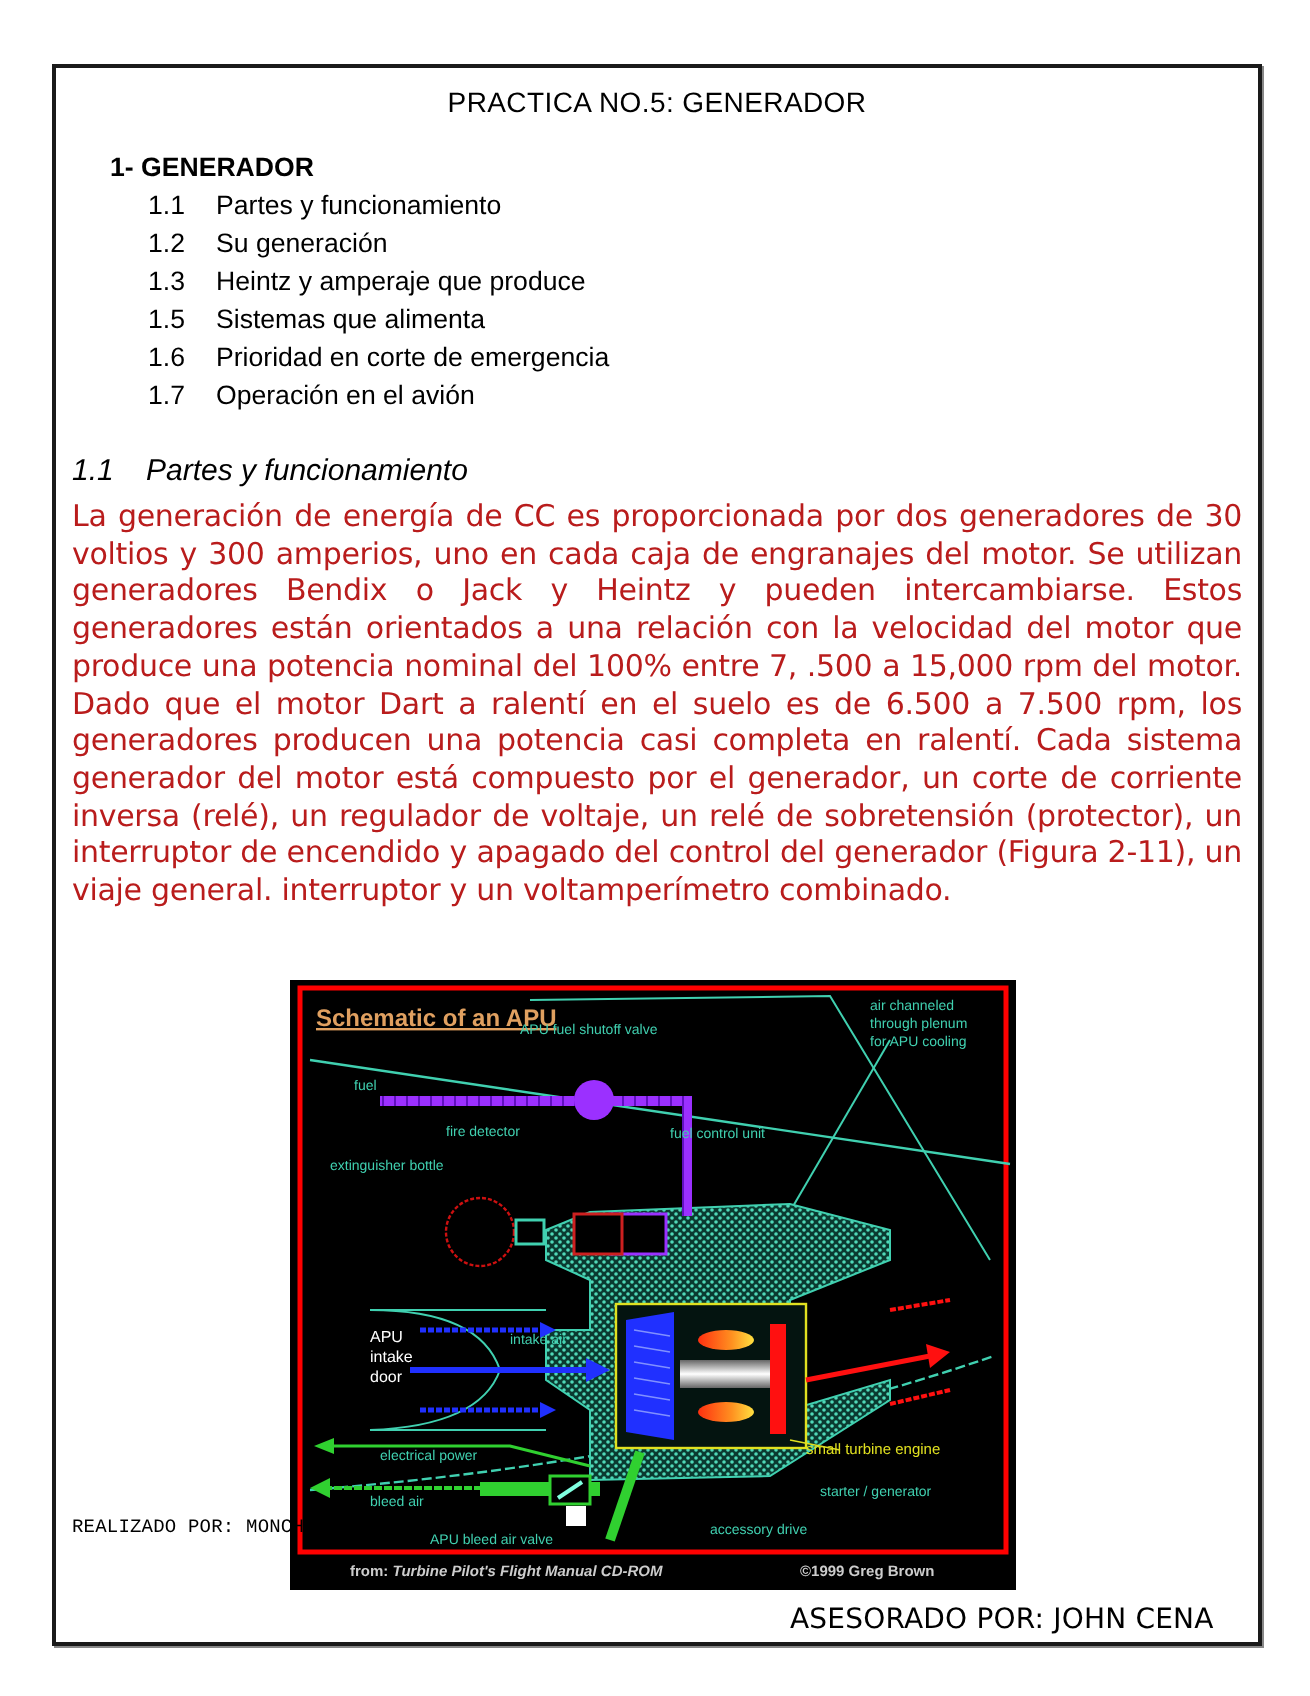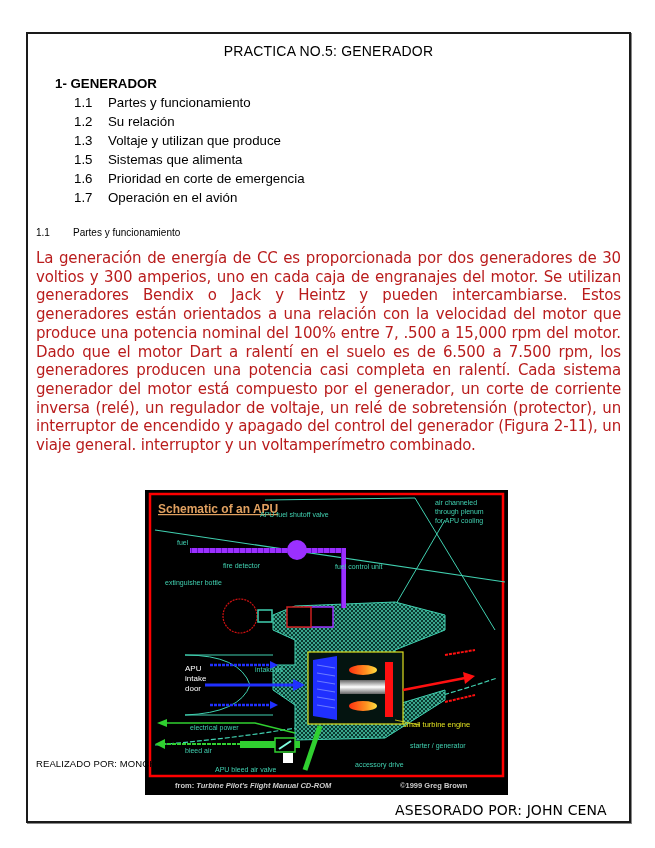--- a/index.html
+++ b/index.html
@@ -4,47 +4,47 @@
 <style>
   html, body { margin:0; padding:0; background:#ffffff; }
   body { width:655px; height:848px; position:relative; overflow:hidden; font-family:"Liberation Sans", sans-serif; color:#000; }
   .page { position:absolute; left:26px; top:32px; width:601px; height:787px; border:2px solid #1a1a1a; box-shadow:1px 1px 0 #888; background:#fff; }
   .title { position:absolute; left:0; right:0; top:9px; text-align:center; font-size:14px; letter-spacing:0.2px; }
   .outline { position:absolute; left:27px; top:40px; font-size:13.3px; line-height:19px; }
   .outline .l1 { font-weight:bold; }
   .outline .row { display:flex; }
   .outline .sub { padding-left:19px; }
   .outline .num { width:34px; display:inline-block; }
-  .section { position:absolute; left:8px; top:193px; font-size:10px; }
+  .section { position:absolute; left:8px; top:193px; font-size:15px;font-style:italic; }
   .section .num { width:37px; display:inline-block; }
   .para { position:absolute; left:8px; top:215px; width:585px; font-family:"DejaVu Sans", sans-serif; font-size:15px; line-height:18.7px; text-align:justify; color:#b91c1c; letter-spacing:-0.15px; }
   .figure { position:absolute; left:117px; top:456px; width:363px; height:305px; background:#000; }
-  .footer-left { position:absolute; left:8px; top:724px; font-family:Liberation Sans, sans-serif; font-size:9.5px; letter-spacing:0.1px; }
+  .footer-left { position:absolute; left:8px; top:724px; font-family:Liberation Mono, monospace; font-size:9.5px; letter-spacing:0.1px; }
   .footer-right { position:absolute; left:367px; top:768px; font-family:"DejaVu Sans", sans-serif; font-size:14px; letter-spacing:0.1px; }
   svg text { font-family:"Liberation Sans", sans-serif; }
 </style>
 </head>
 <body>
 
 <div class="page">
   <div class="title">PRACTICA NO.5: GENERADOR</div>
 
   <div class="outline">
     <div class="l1">1- GENERADOR</div>
     <div class="row sub">
         <span class="num">1.1</span>
         <span>Partes y funcionamiento</span>
       </div>
     <div class="row sub">
         <span class="num">1.2</span>
-        <span>Su relación</span>
+        <span>Su generación</span>
       </div>
     <div class="row sub">
         <span class="num">1.3</span>
-        <span>Voltaje y utilizan que produce</span>
+        <span>Heintz y amperaje que produce</span>
       </div>
     <div class="row sub">
         <span class="num">1.5</span>
         <span>Sistemas que alimenta</span>
       </div>
     <div class="row sub">
         <span class="num">1.6</span>
         <span>Prioridad en corte de emergencia</span>
       </div>
     <div class="row sub">

